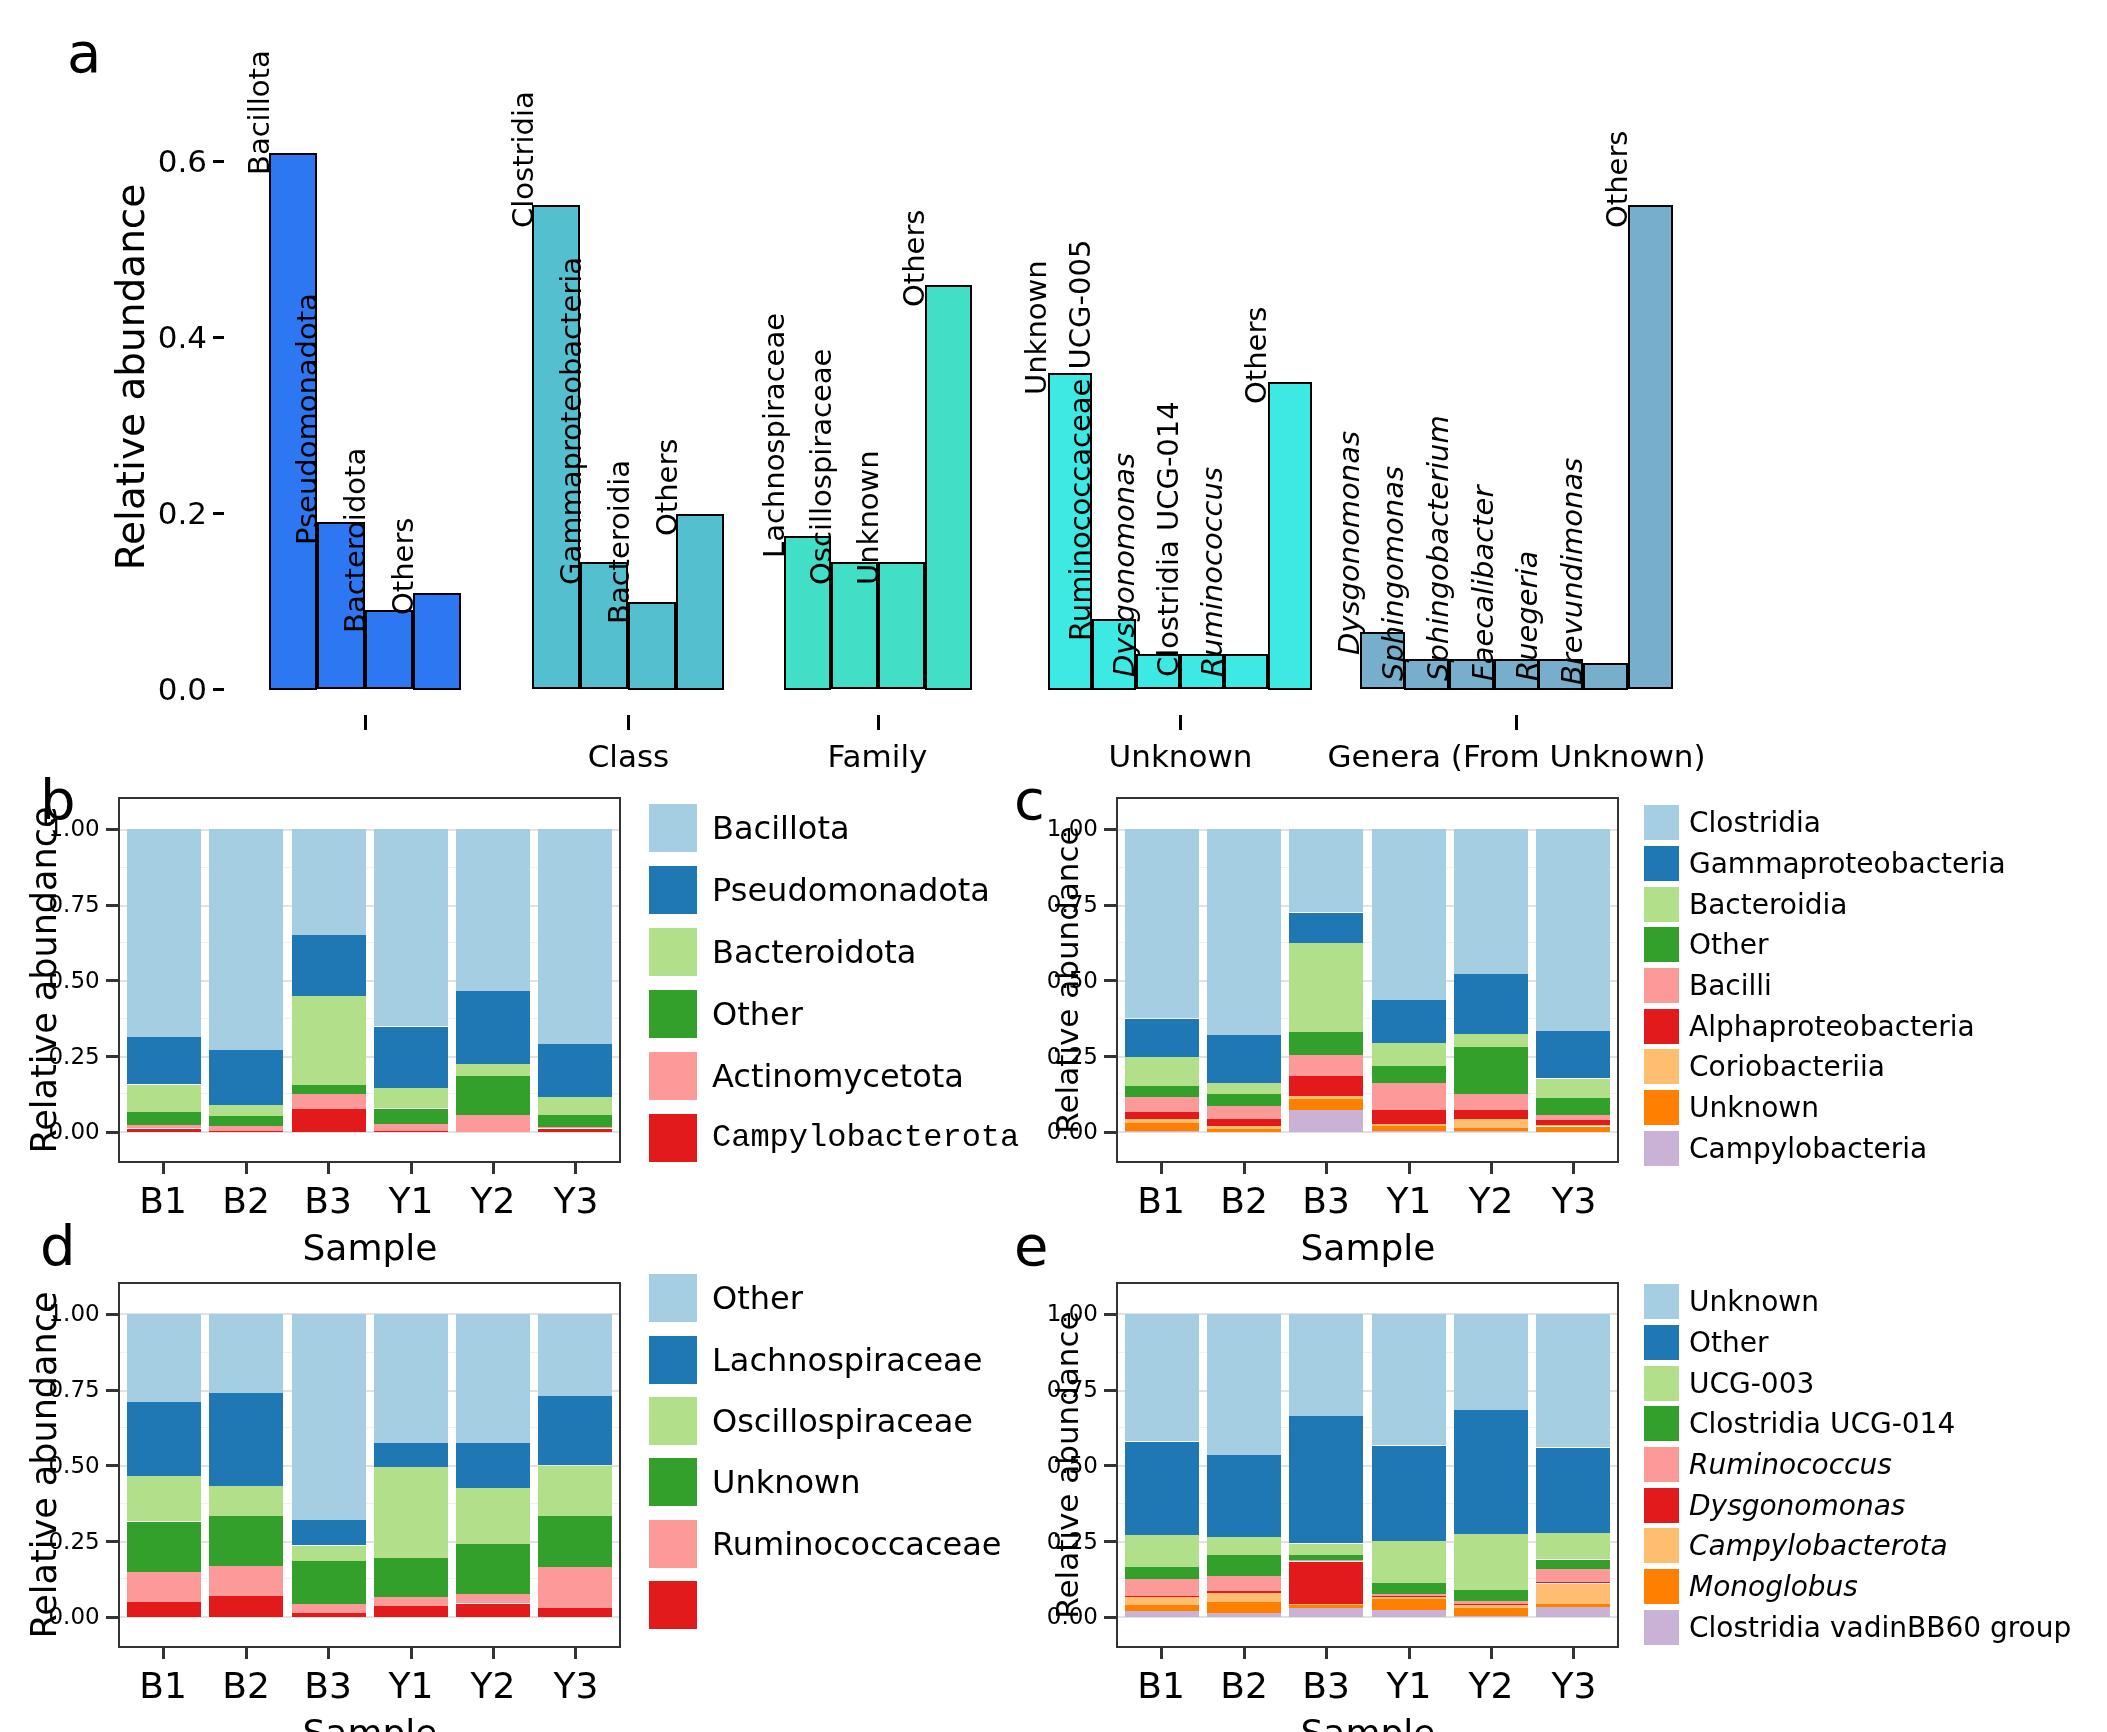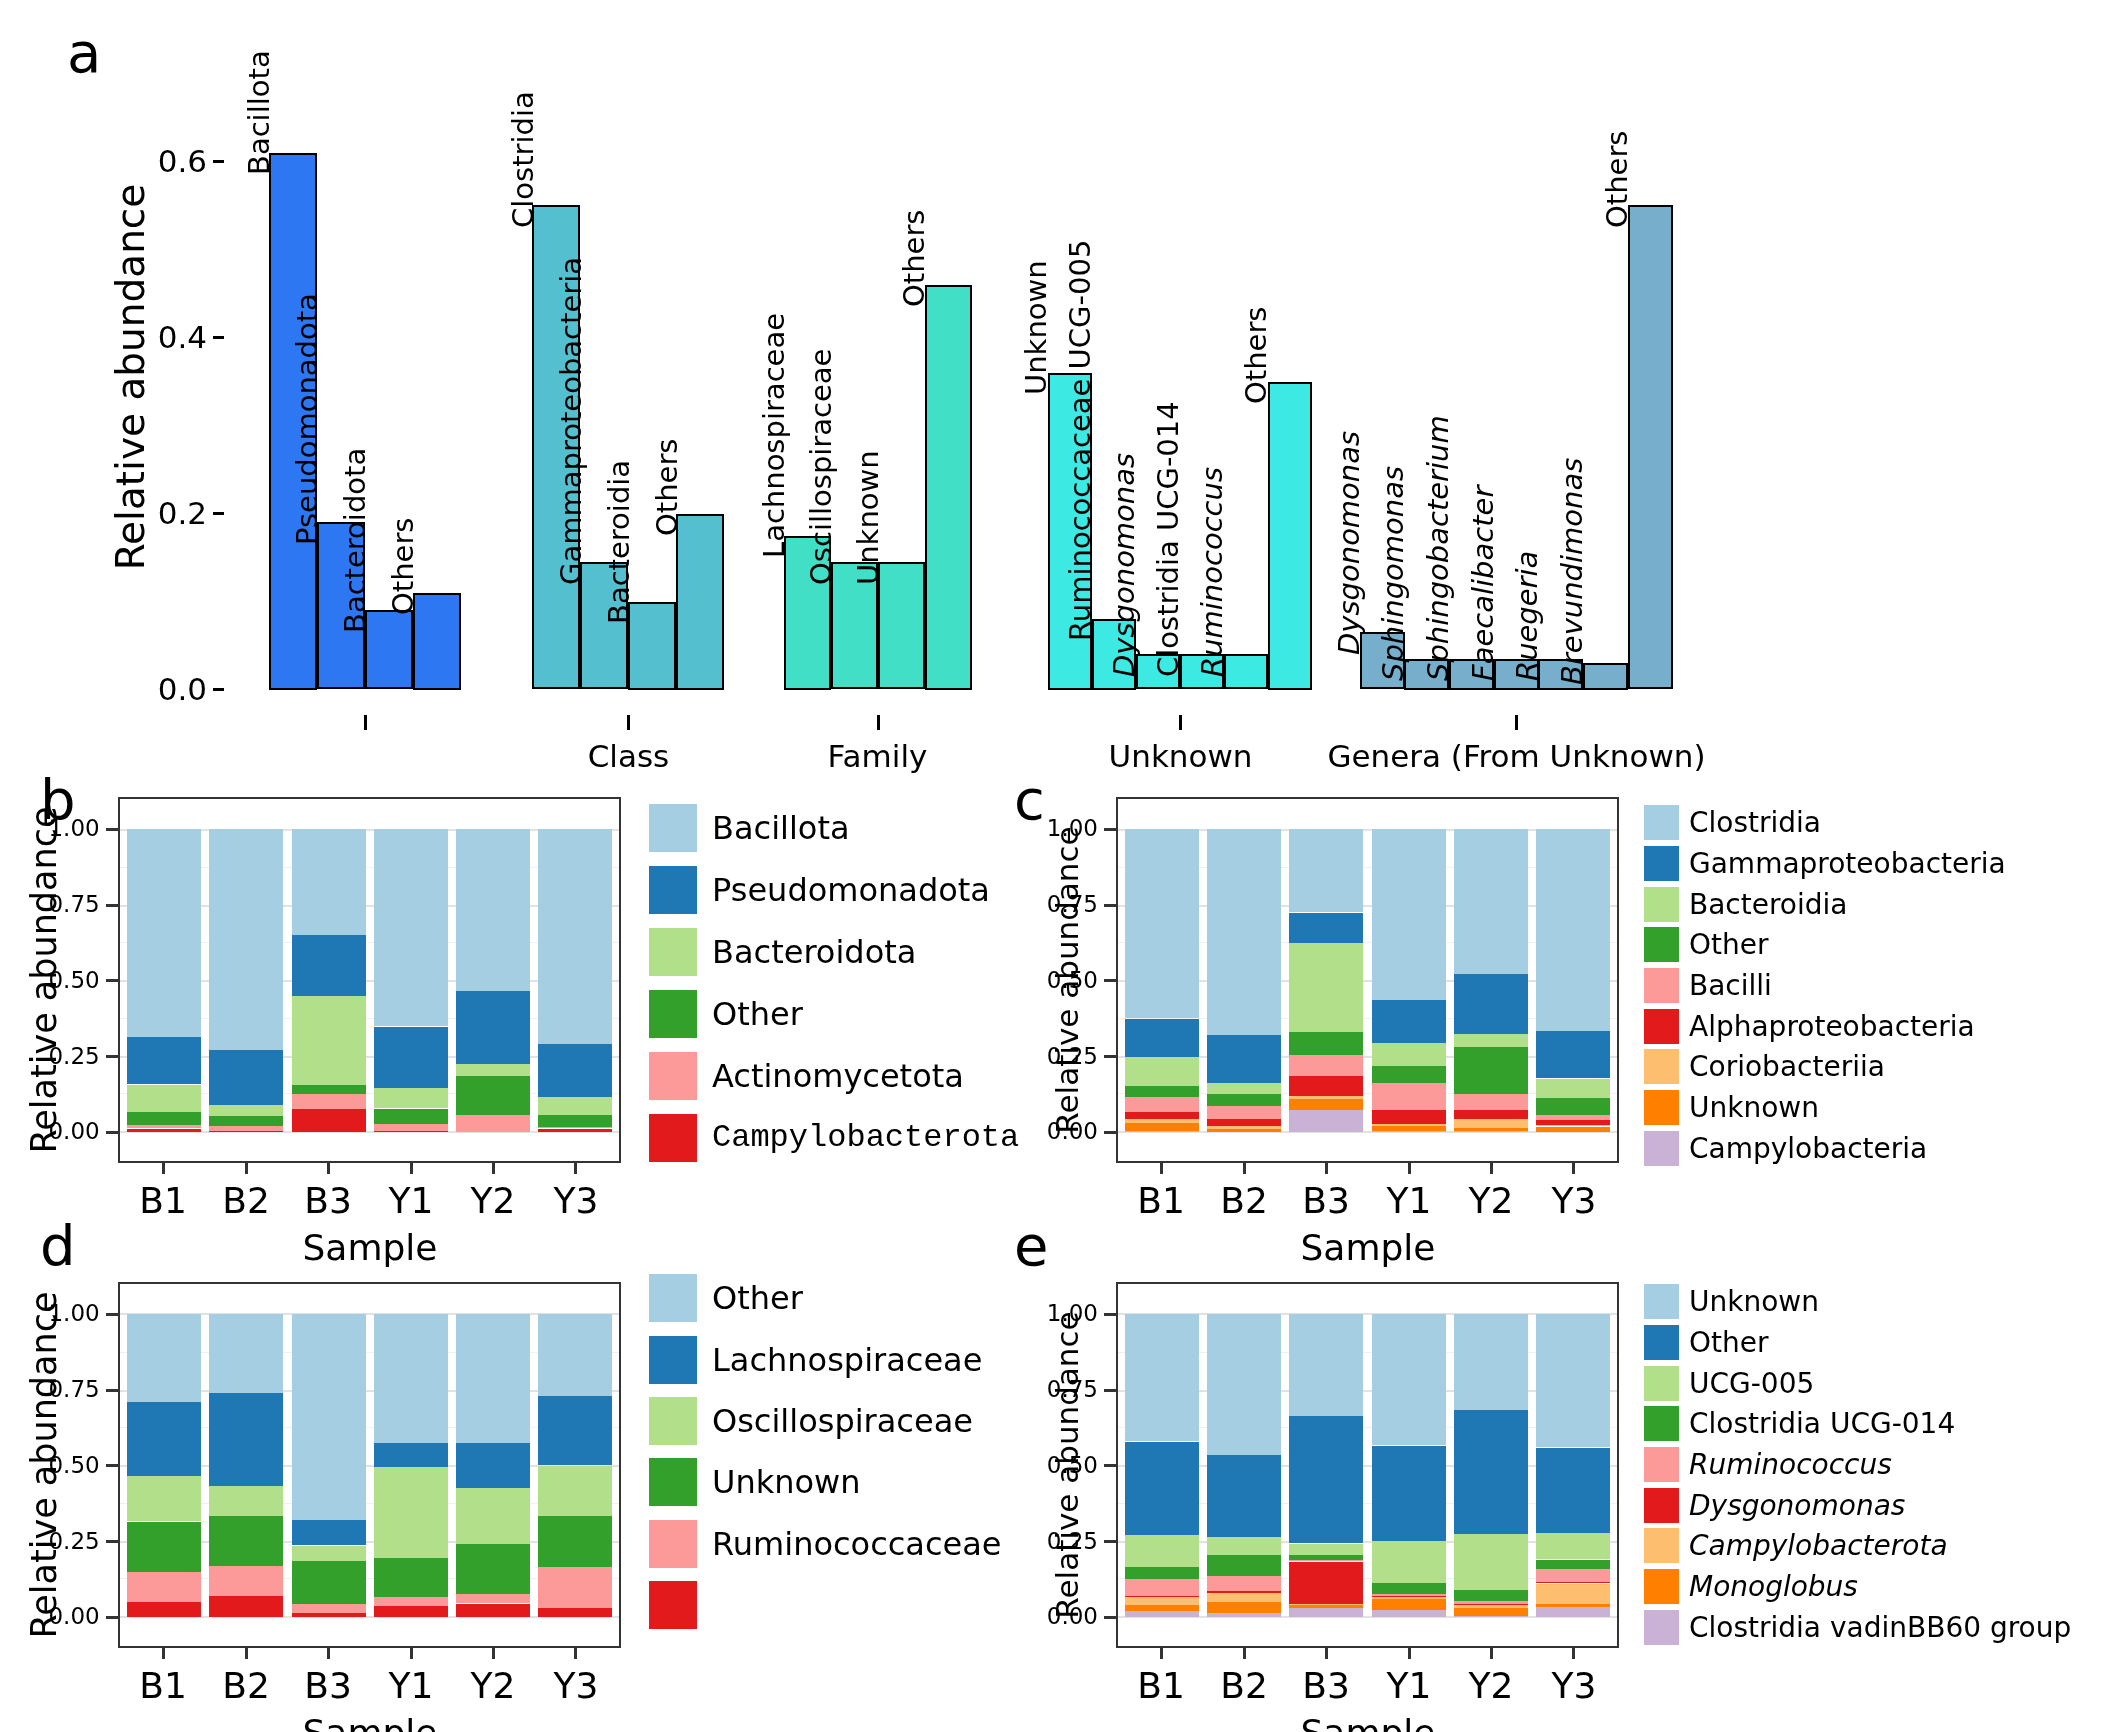--- a/index.html
+++ b/index.html
@@ -441,21 +441,21 @@
     <div class="abs" style="left: 1536px; top: 1314px; width: 74px; height: 133px; background: rgb(166, 206, 227);"></div>
     <div class="abs" style="left: 1572px; top: 1648px; width: 2.7px; height: 10.7px; background: rgb(51, 51, 51);"></div>
     <div class="abs" style="left: 1514px; top: 1665px; width: 120px; text-align: center; font-size: 36px;">Y3</div>
     <div class="abs" style="left: 1116px; top: 1282px; width: 503px; height: 366px; border: 2px solid rgb(51, 51, 51); box-sizing: border-box; background: transparent;"></div>
     <div class="abs" style="left: 1201px; top: 1712px; width: 334px; text-align: center; font-size: 36px;">Sample</div>
     <div class="abs" style="left: 1644px; top: 1284px; width: 35px; height: 35px; background: rgb(166, 206, 227);"></div>
     <div class="abs" style="left: 1689px; top: 1284px; height: 35px; line-height: 35px; font-size: 28px; white-space: nowrap;">Unknown</div>
     <div class="abs" style="left: 1644px; top: 1325px; width: 35px; height: 35px; background: rgb(31, 120, 180);"></div>
     <div class="abs" style="left: 1689px; top: 1325px; height: 35px; line-height: 35px; font-size: 28px; white-space: nowrap;">Other</div>
     <div class="abs" style="left: 1644px; top: 1366px; width: 35px; height: 35px; background: rgb(178, 223, 138);"></div>
-    <div class="abs" style="left: 1689px; top: 1366px; height: 35px; line-height: 35px; font-size: 28px; white-space: nowrap;">UCG-005</div>
+    <div class="abs" style="left: 1689px; top: 1366px; height: 35px; line-height: 35px; font-size: 28px; white-space: nowrap;">UCG-003</div>
     <div class="abs" style="left: 1644px; top: 1406px; width: 35px; height: 35px; background: rgb(51, 160, 44);"></div>
     <div class="abs" style="left: 1689px; top: 1406px; height: 35px; line-height: 35px; font-size: 28px; white-space: nowrap;">Clostridia UCG-014</div>
     <div class="abs" style="left: 1644px; top: 1447px; width: 35px; height: 35px; background: rgb(251, 154, 153);"></div>
     <div class="abs" style="left: 1689px; top: 1447px; height: 35px; line-height: 35px; font-size: 28px; white-space: nowrap; font-style: italic;">Ruminococcus</div>
     <div class="abs" style="left: 1644px; top: 1488px; width: 35px; height: 35px; background: rgb(227, 26, 28);"></div>
     <div class="abs" style="left: 1689px; top: 1488px; height: 35px; line-height: 35px; font-size: 28px; white-space: nowrap; font-style: italic;">Dysgonomonas</div>
     <div class="abs" style="left: 1644px; top: 1528px; width: 35px; height: 35px; background: rgb(253, 191, 111);"></div>
     <div class="abs" style="left: 1689px; top: 1528px; height: 35px; line-height: 35px; font-size: 28px; white-space: nowrap; font-style: italic;">Campylobacterota</div>
     <div class="abs" style="left: 1644px; top: 1569px; width: 35px; height: 35px; background: rgb(255, 127, 0);"></div>
     <div class="abs" style="left: 1689px; top: 1569px; height: 35px; line-height: 35px; font-size: 28px; white-space: nowrap; font-style: italic;">Monoglobus</div>

